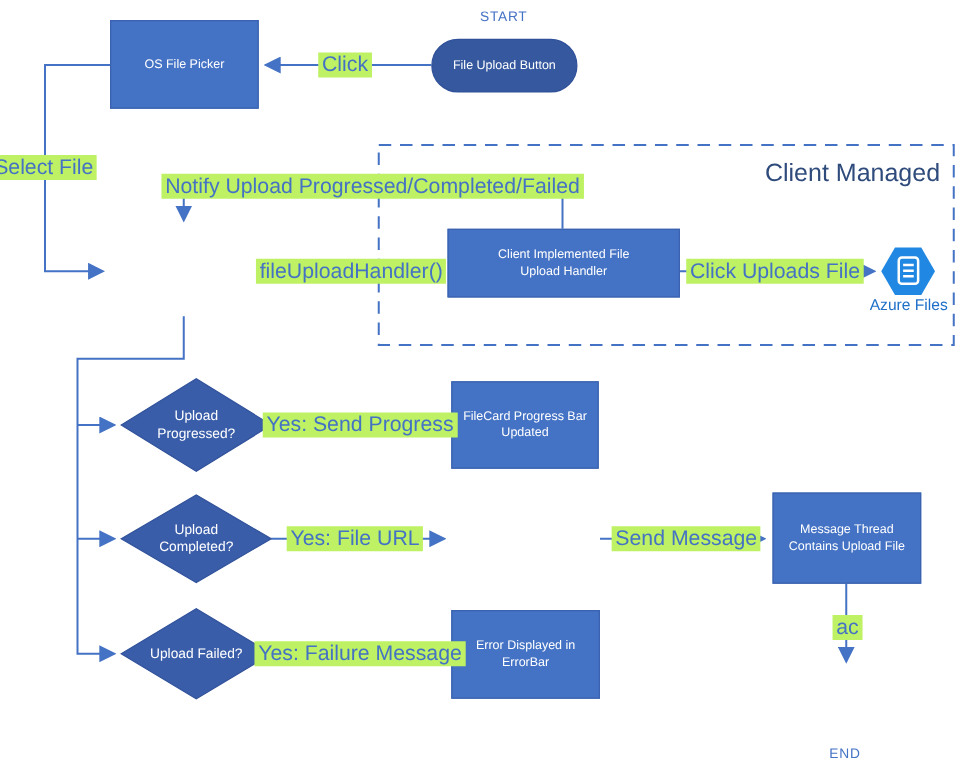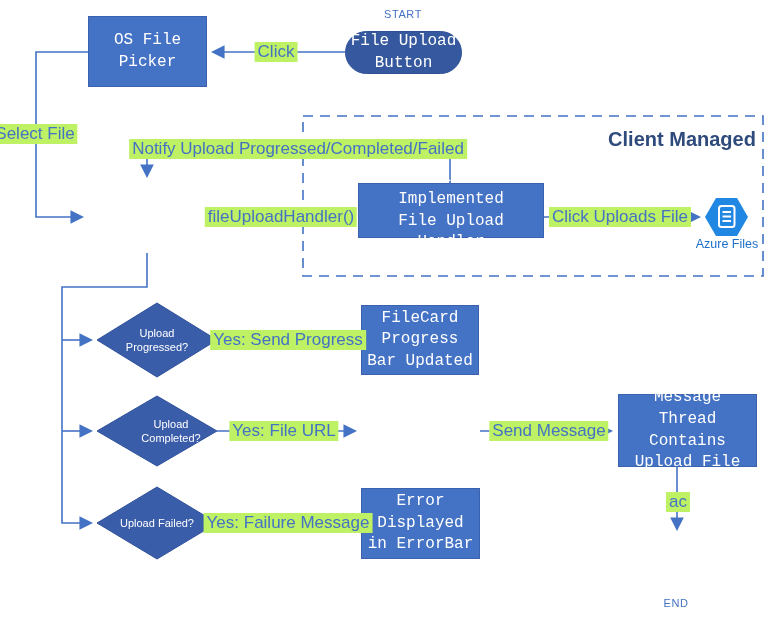--- a/index.html
+++ b/index.html
@@ -3,22 +3,22 @@
 <meta charset="utf-8">
 <style>
   html,body{margin:0;padding:0;background:#fff;}
   #canvas{
     position:relative;width:771px;height:619px;background:#fff;
     font-family:"Liberation Sans", sans-serif;overflow:hidden;
   }
   #wires{position:absolute;left:0;top:0;z-index:0;}
   .node{
     position:absolute;z-index:2;display:flex;align-items:center;justify-content:center;
-    background:#4472C4;border:1px solid #3A62AE;color:#fff;font-size:16px;line-height:1.35;
-    text-align:center;box-sizing:border-box;font-family:Liberation Mono, monospace;
+    background:#4472C4;border:1px solid #3A62AE;color:#fff;font-size:10px;line-height:1.35;
+    text-align:center;box-sizing:border-box;
   }
   .node .txt{max-width:108px;}
   .terminal{
     background:#35589E;border:1px solid #30519A;border-radius:24px;
   }
   .terminal .txt{max-width:130px;}
   .diamond-label{
     position:absolute;z-index:2;display:flex;align-items:center;justify-content:center;
     color:#fff;font-size:11px;line-height:1.3;text-align:center;pointer-events:none;
   }
@@ -26,21 +26,21 @@
   .edge-label{
     position:absolute;z-index:3;transform:translate(-50%,-50%);
     background:#bef264;color:#4472C4;font-size:17px;white-space:nowrap;padding:0 3px;
   }
   .terminal-label{
     position:absolute;z-index:3;transform:translate(-50%,-50%);
     color:#4472C4;font-size:11px;letter-spacing:0.6px;white-space:nowrap;
   }
   .container-title{
     position:absolute;z-index:3;transform:translate(-50%,-50%);
-    color:#2F4B7C;font-size:20px;white-space:nowrap;font-weight:bold;
+    color:#2F4B7C;font-size:20px;white-space:nowrap;
   }
   .azure-label{
     position:absolute;z-index:3;transform:translate(-50%,-50%);
     color:#1E6FC8;font-size:12.5px;white-space:nowrap;
   }
 </style>
 </head>
 <body>
 
 <div id="canvas">
@@ -101,33 +101,33 @@
 
   <div class="node" style="left:358px;top:183px;width:186px;height:55px;">
     <span class="txt">Client Implemented File Upload Handler</span>
   </div>
 
   <div class="node" style="left:361px;top:305px;width:118px;height:70px;">
     <span class="txt">FileCard Progress Bar Updated</span>
   </div>
 
 
-  <div class="node" style="left:618px;top:394px;width:139px;height:73px;">
+  <div class="node" style="left:618px;top:394px;width:119px;height:73px;">
     <span class="txt" style="max-width:112px;">Message Thread Contains Upload File</span>
   </div>
 
   <div class="node" style="left:361px;top:488px;width:119px;height:71px;">
     <span class="txt">Error Displayed in ErrorBar</span>
   </div>
 
 
   <div class="diamond-label" style="left:97px;top:303px;width:120px;height:74px;">
     <span class="txt">Upload Progressed?</span>
   </div>
-  <div class="diamond-label" style="left:97px;top:396px;width:120px;height:70px;justify-content:flex-end;">
+  <div class="diamond-label" style="left:97px;top:396px;width:120px;height:70px;">
     <span class="txt">Upload Completed?</span>
   </div>
   <div class="diamond-label" style="left:97px;top:487px;width:120px;height:72px;">
     <span class="txt">Upload Failed?</span>
   </div>
 
   <div class="edge-label" style="left:276px;top:52px;">Click</div>
   <div class="edge-label" style="left:35px;top:134px;">Select File</div>
   <div class="edge-label" style="left:298px;top:149px;">Notify Upload Progressed/Completed/Failed</div>
   <div class="edge-label" style="left:281px;top:217px;">fileUploadHandler()</div>

